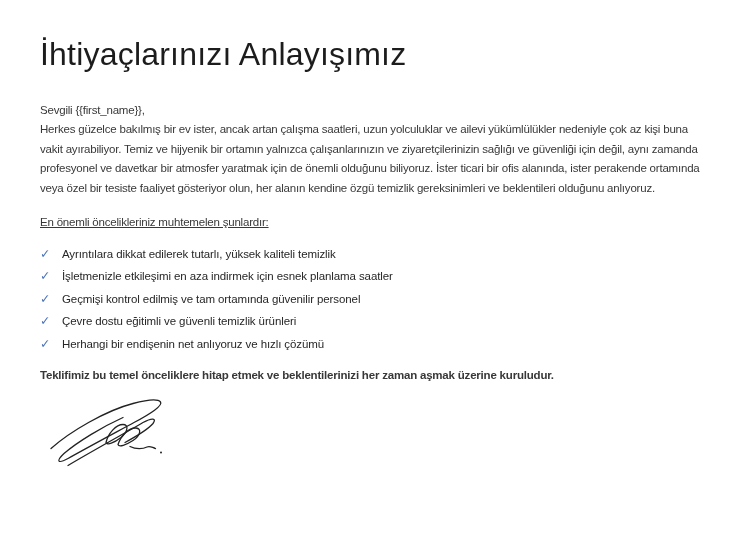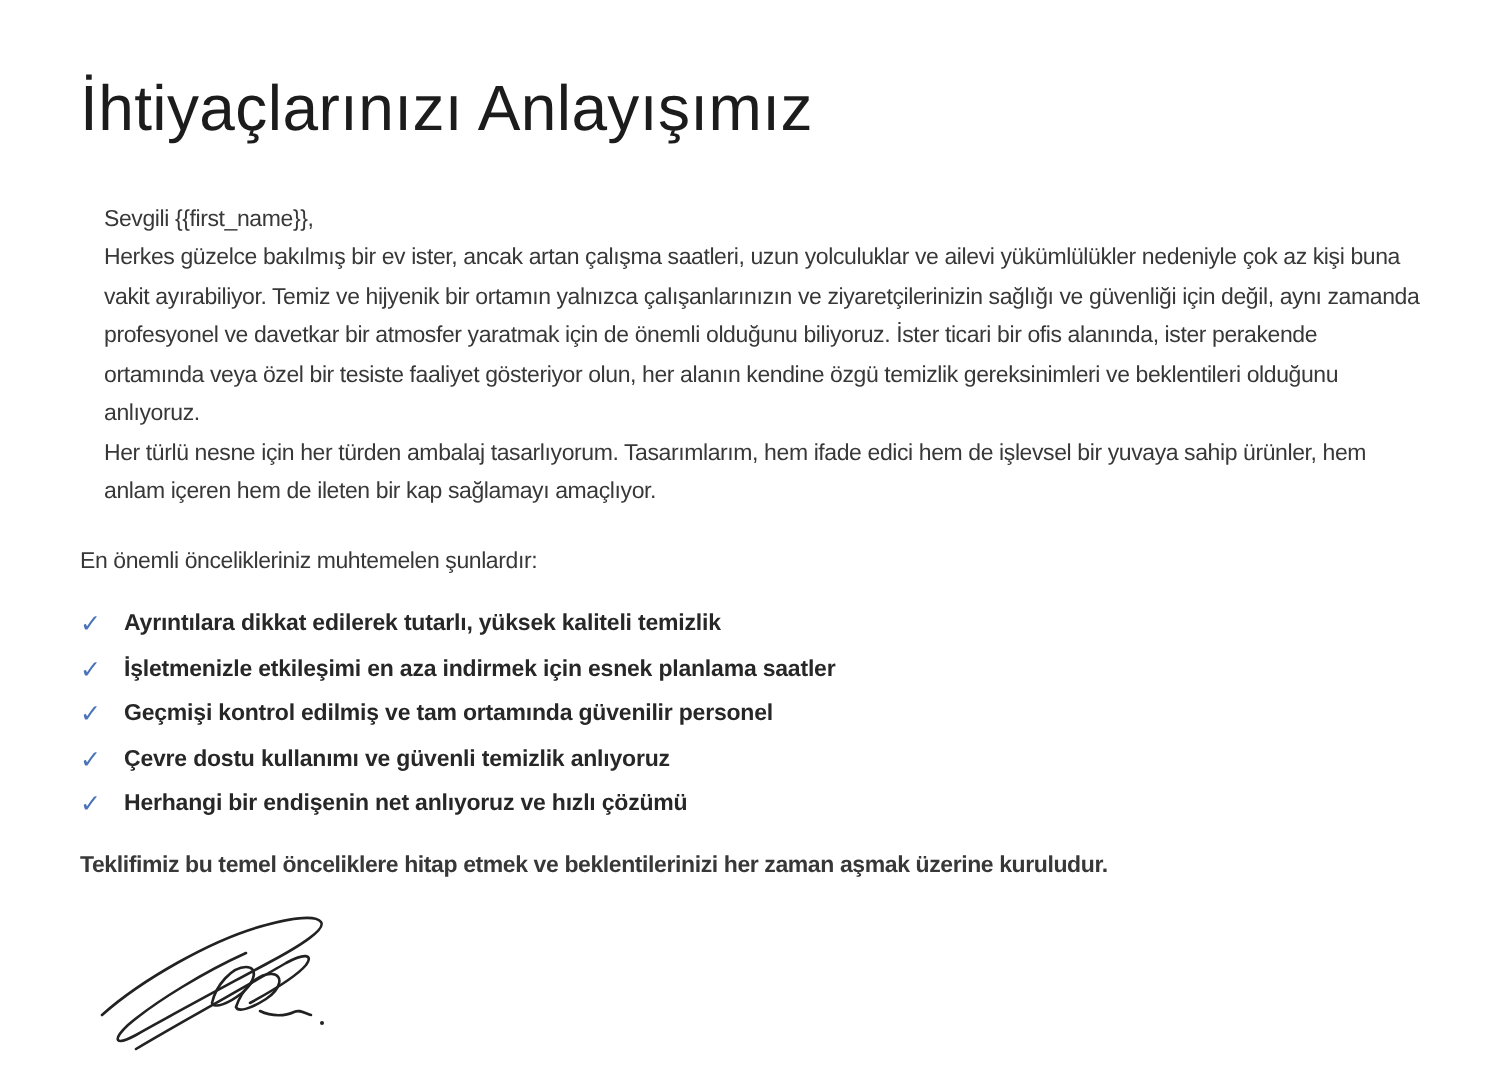--- a/index.html
+++ b/index.html
@@ -30,48 +30,48 @@
   }
   .content {
     max-width: 672px;
     font-size: 11.5px;
     line-height: 19.5px;
     letter-spacing: -0.2px;
     color: #383838;
   }
   .intro-block {
     margin-top: 28px;
-    margin-left: 12px;
   }
   .content p {
     margin: 0;
   }
   .priorities-intro {
     margin-top: 15px !important;
+    text-decoration: underline;
   }
   .priority-list {
     list-style: none;
     margin: 11px 0 0 0;
     padding: 0;
   }
   .priority-item {
     display: flex;
     align-items: flex-start;
     line-height: 20px;
     margin-bottom: 2.5px;
   }
   .check-icon {
     flex: 0 0 22px;
     width: 22px;
     font-size: 12.5px;
     font-weight: 700;
     color: #4a73b8;
   }
   .priority-label {
-    font-weight: 700;
+    font-weight: 400;
     color: #272727;
     letter-spacing: -0.1px;
   }
   .closing-line {
     margin-top: 12px !important;
     font-weight: bold;
   }
   .signature-wrap {
     margin: 10px 0 0 8px;
     width: 120px;
@@ -86,41 +86,40 @@
 
 <div class="page">
 
   <h1 class="page-title">İhtiyaçlarınızı Anlayışımız</h1>
 
   <div class="content">
 
     <div class="intro-block">
       <p>Sevgili {{first_name}},</p>
       <p>Herkes güzelce bakılmış bir ev ister, ancak artan çalışma saatleri, uzun yolculuklar ve ailevi yükümlülükler nedeniyle çok az kişi buna vakit ayırabiliyor. Temiz ve hijyenik bir ortamın yalnızca çalışanlarınızın ve ziyaretçilerinizin sağlığı ve güvenliği için değil, aynı zamanda profesyonel ve davetkar bir atmosfer yaratmak için de önemli olduğunu biliyoruz. İster ticari bir ofis alanında, ister perakende ortamında veya özel bir tesiste faaliyet gösteriyor olun, her alanın kendine özgü temizlik gereksinimleri ve beklentileri olduğunu anlıyoruz.</p>
-      <p>Her türlü nesne için her türden ambalaj tasarlıyorum. Tasarımlarım, hem ifade edici hem de işlevsel bir yuvaya sahip ürünler, hem anlam içeren hem de ileten bir kap sağlamayı amaçlıyor.</p>
     </div>
 
     <p class="priorities-intro">En önemli öncelikleriniz muhtemelen şunlardır:</p>
 
     <ul class="priority-list">
       <li class="priority-item">
         <span class="check-icon" style="color: rgb(74, 115, 184);">✓</span>
         <span class="priority-label">Ayrıntılara dikkat edilerek tutarlı, yüksek kaliteli temizlik</span>
       </li>
       <li class="priority-item">
         <span class="check-icon" style="color: rgb(74, 115, 184);">✓</span>
         <span class="priority-label">İşletmenizle etkileşimi en aza indirmek için esnek planlama saatler</span>
       </li>
       <li class="priority-item">
         <span class="check-icon" style="color: rgb(74, 115, 184);">✓</span>
         <span class="priority-label">Geçmişi kontrol edilmiş ve tam ortamında güvenilir personel</span>
       </li>
       <li class="priority-item">
         <span class="check-icon" style="color: rgb(74, 115, 184);">✓</span>
-        <span class="priority-label">Çevre dostu kullanımı ve güvenli temizlik anlıyoruz</span>
+        <span class="priority-label">Çevre dostu eğitimli ve güvenli temizlik ürünleri</span>
       </li>
       <li class="priority-item">
         <span class="check-icon" style="color: rgb(74, 115, 184);">✓</span>
         <span class="priority-label">Herhangi bir endişenin net anlıyoruz ve hızlı çözümü</span>
       </li>
     </ul>
 
     <p class="closing-line">Teklifimiz bu temel önceliklere hitap etmek ve beklentilerinizi her zaman aşmak üzerine kuruludur.</p>
 
     <div class="signature-wrap">

